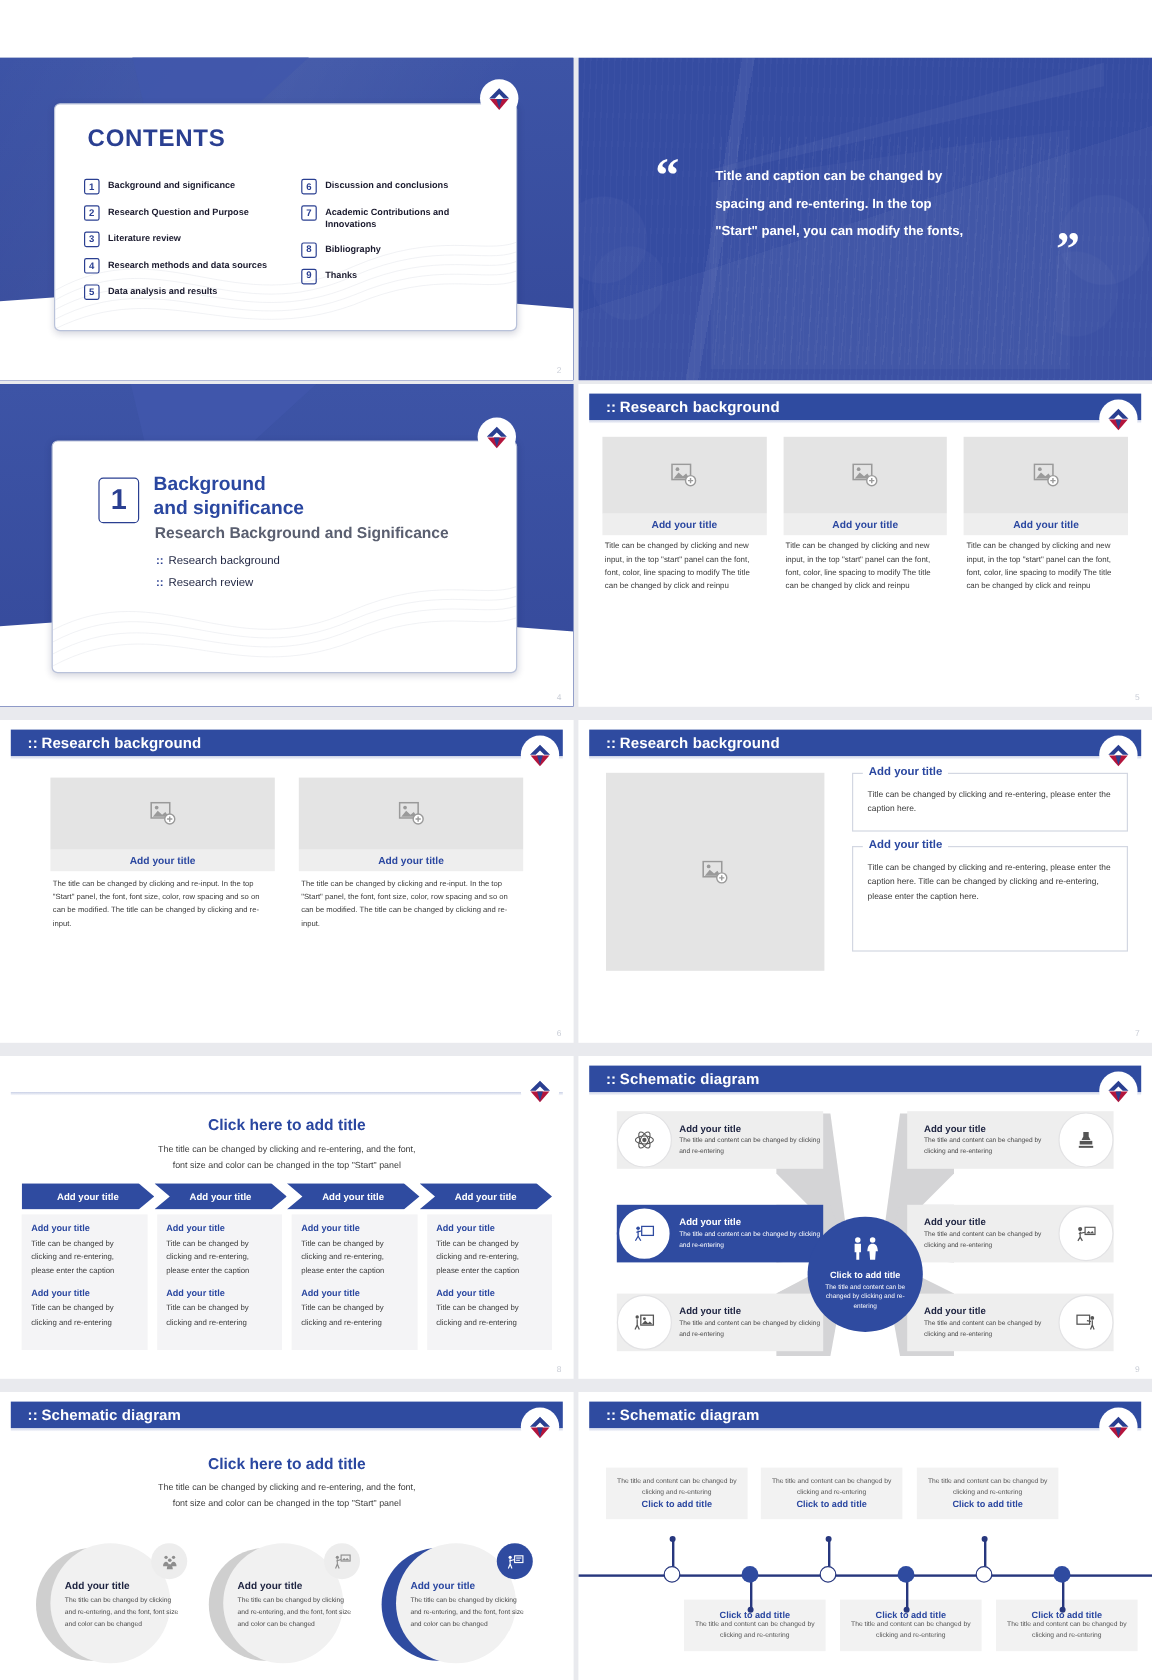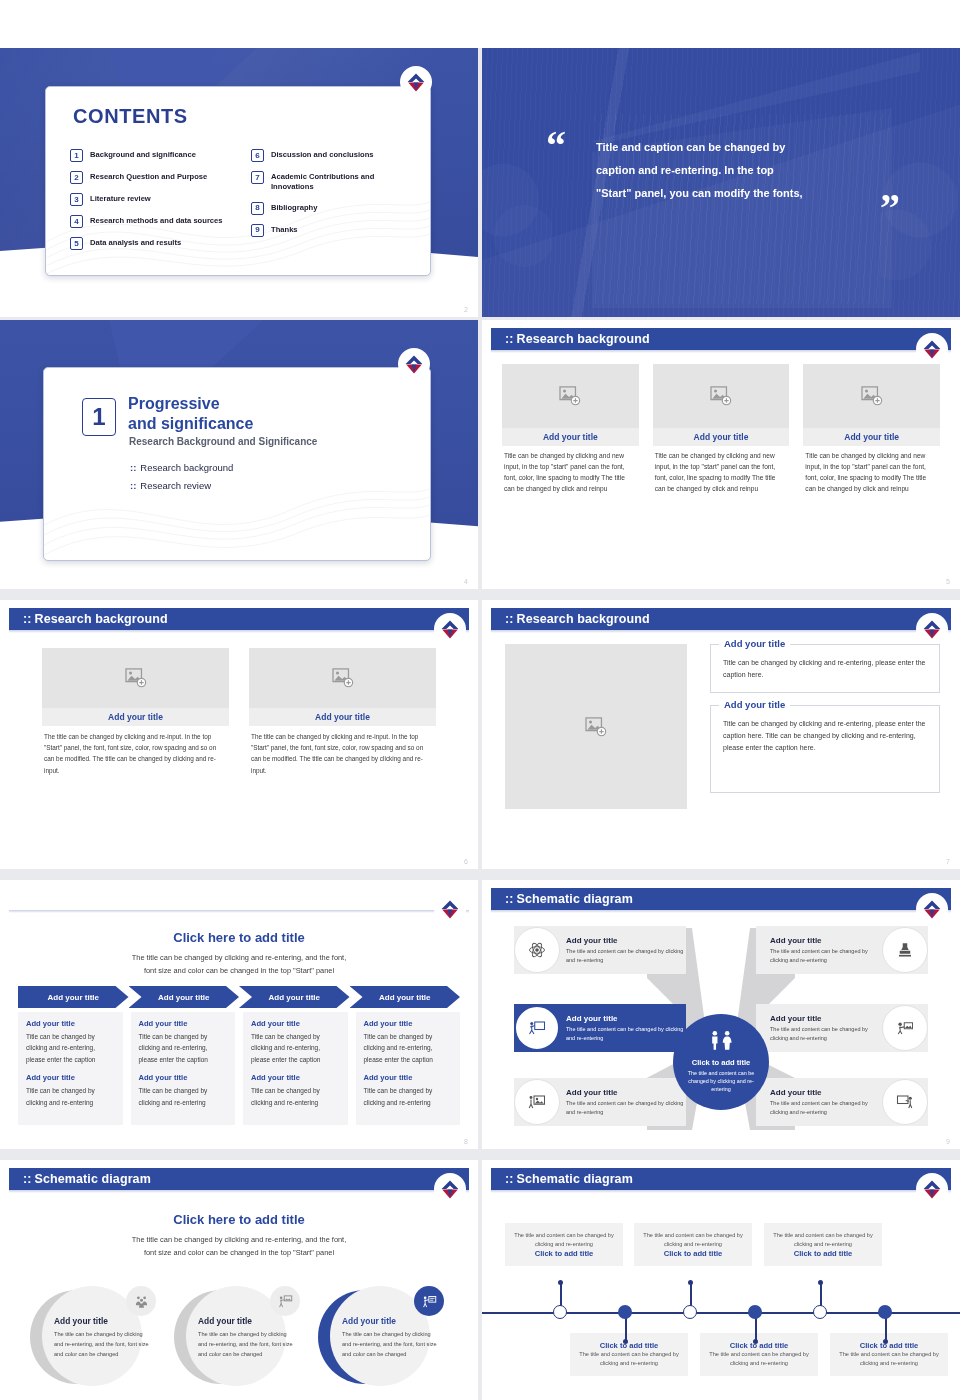--- a/index.html
+++ b/index.html
@@ -162,21 +162,21 @@
     position:absolute; left:82px; top:78px; width:34px; height:38px;
     border:1.4px solid #2a3f91; border-radius:4px; color:#2a3f91;
     font-size:24px; font-weight:bold; display:flex; align-items:center; justify-content:center;
   }
   .s3-h1 {
     position:absolute; left:128px; top:74px;
     font-size:16px; font-weight:bold; color:#2a47a0; line-height:1.22;
   }
   .s3-sub {
     position:absolute; left:129px; top:116px;
-    font-size:10px; color:#5a5f70; font-weight:bold;
+    font-size:13px; color:#5a5f70; font-weight:bold;
   }
   .s3-bul { position:absolute; left:130px; font-size:9.5px; color:#1d2340; }
   .s3-b1 { top:142px; } .s3-b2 { top:160px; }
   .dots { color:#2a3f91; font-weight:bold; margin-right:4px; }
 
   
   #s4 { left:482px; top:272px; width:478px; height:269px; }
   #s5 { left:0; top:552px; width:478px; height:269px; }
   #s6 { left:482px; top:552px; width:478px; height:269px; }
   #s7 { left:0; top:832px; width:478px; height:269px; }
@@ -394,21 +394,21 @@
       <div class="s2-bldg"></div>
       <div class="s2-grid"></div>
       <div class="s2-trees-l"></div>
       <div class="s2-trees-r"></div>
       <div class="s2-scrim"></div>
     </div>
     <div class="qmark qm-open">“</div>
     <div class="qmark qm-close">”</div>
     <div class="s2-text">
       <div>Title and caption can be changed by</div>
-      <div>caption and re-entering. In the top</div>
+      <div>spacing and re-entering. In the top</div>
       <div>"Start" panel, you can modify the fonts,</div>
     </div>
   </div>
 
   <div class="slide" id="s3">
     <div class="s3-bg">
       <div class="s3-bg2"></div>
       <div class="s3-tri"></div>
       <div class="s3-white-cut"></div>
     </div>
@@ -424,21 +424,21 @@
     </div>
     <div class="logo-badge">
       <svg viewBox="0 0 40 40">
         <polygon points="20,6 34,20 26,20 20,14 14,20 6,20" fill="#2a3f91"></polygon>
         <polygon points="7,21 33,21 20,36" fill="#b3153c"></polygon>
         <polygon points="16,21 24,21 20,34" fill="#2a3f91"></polygon>
       </svg>
     </div>
     <div class="s3-numbox">1</div>
     <div class="s3-h1">
-      <div>Progressive</div>
+      <div>Background</div>
       <div>and significance</div>
     </div>
     <div class="s3-sub">Research Background and Significance</div>
     <div class="s3-bul s3-b1"><span class="dots">::</span><span>Research background</span></div>
     <div class="s3-bul s3-b2"><span class="dots">::</span><span>Research review</span></div>
     <div class="pagenum">4</div>
   </div>
 
   <div class="slide" id="s4">
     <div class="hdr">

